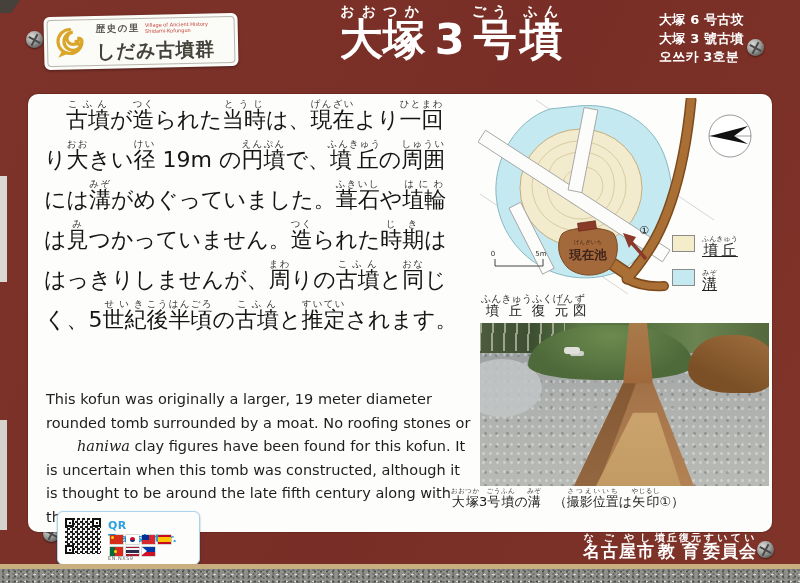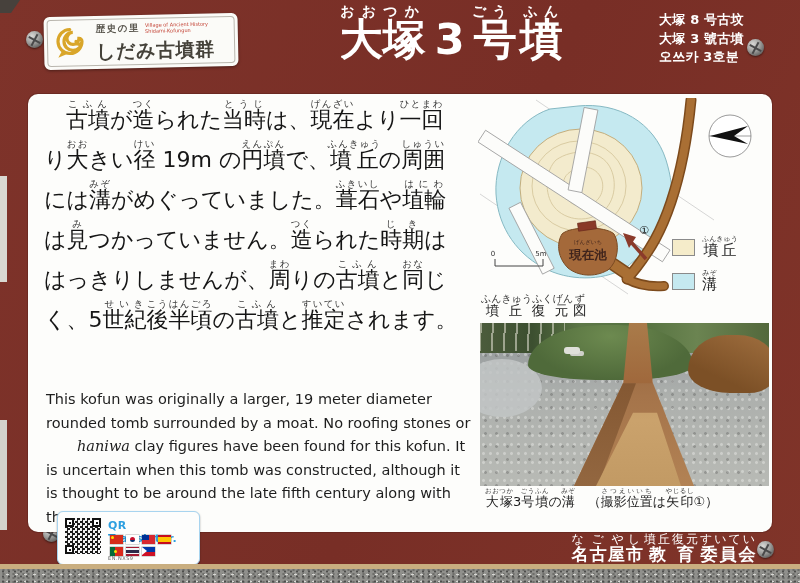--- a/index.html
+++ b/index.html
@@ -37,21 +37,21 @@
     box-shadow:0 0 0 1px rgba(60,20,15,.25);}
 
   #jp{left:44px;top:99px;width:418px;font-size:22px;line-height:40px;color:#151515;text-indent:22px;}
   #jp rt{font-size:9.5px;color:#333;letter-spacing:1px;font-weight:normal;}
   #en{left:46px;top:388px;width:430px;font-size:14.5px;line-height:23.5px;color:#1e1e1e;}
   #en .it{font-style:italic;font-family:"DejaVu Serif",serif;margin-left:31px;}
 
   
   #diagram-svg{left:478px;top:98px;}
   #legend{left:672px;top:235px;}
-  .legend-row{display:flex;align-items:center;gap:7px;margin-bottom:9px;font-size:15px;color:#222;}
+  .legend-row{display:flex;align-items:flex-start;gap:7px;margin-bottom:9px;font-size:15px;color:#222;text-decoration:underline;}
   .legend-swatch{width:21px;height:15px;border:1px solid #8a8a8a;display:inline-block;}
   .legend-row rt{font-size:7px;color:#333;}
   #diagram-caption{left:481px;top:294px;font-size:13.5px;color:#222;}
   #diagram-caption rt{font-size:10px;color:#333;}
 
   
   #photo{left:480px;top:323px;width:289px;height:163px;overflow:hidden;background:#a5a9a8;}
   .ph{position:absolute;}
   #ph-ground{inset:0;
     background-image:radial-gradient(rgba(60,60,58,.28) 1px,transparent 1.6px),
@@ -72,21 +72,21 @@
   #ph-bags{left:84px;top:24px;width:16px;height:7px;background:#dfe0da;border-radius:3px;
     box-shadow:5px 3px 0 -1px #cfd0ca;}
   #ph-trench-top{inset:0;clip-path:polygon(149px 0%,167px 0%,173px 38%,143px 38%);
     background:linear-gradient(180deg,#a97b4a,#9b5f35 55%,#c2925e);}
   #ph-trench-main{inset:0;clip-path:polygon(143px 37%,173px 37%,214px 100%,94px 100%);
     background:linear-gradient(180deg,#8f603a 0%,#a5744a 45%,#b28254 100%);}
   #ph-trench-wall{inset:0;clip-path:polygon(143px 37%,156px 37%,118px 100%,94px 100%);
     background:linear-gradient(180deg,#7b4f2b,#936740);}
   #ph-trench-floor{inset:0;clip-path:polygon(153px 55%,177px 55%,201px 100%,116px 100%);
     background:linear-gradient(180deg,#b98e5c,#caa26c 60%,#c29a64);}
-  #photo-caption{left:485px;top:487px;font-size:13px;color:#1c1c1c;}
+  #photo-caption{left:451px;top:487px;font-size:13px;color:#1c1c1c;}
   #photo-caption rt{font-size:6.5px;color:#333;letter-spacing:.5px;}
 
   
   #qr-plate{left:57px;top:511px;width:141px;height:52px;background:#fdfdfc;border-radius:6px;
     border:1px solid #a8d4ef;box-shadow:0 1px 2px rgba(0,0,0,.35);}
   #qr-code{left:7px;top:6px;width:36px;height:36px;
     background:conic-gradient(#1c1c1c 25%,#f4f4f4 0 50%,#1c1c1c 0 75%,#f4f4f4 0);
     background-size:5px 5px;}
   .qf{position:absolute;width:9px;height:9px;border:2px solid #111;background:#fff;box-sizing:border-box;}
   .qf::after{content:"";position:absolute;inset:1.5px;background:#111;}
@@ -98,21 +98,21 @@
   .flag{width:13px;height:9px;display:inline-block;position:relative;box-shadow:0 0 0 .5px rgba(0,0,0,.3);}
   .f-cn{background:#d62c1a;} .f-cn::after{content:"";position:absolute;left:1px;top:1px;width:3px;height:3px;background:#ffde00;border-radius:50%;}
   .f-kr{background:#fff;} .f-kr::after{content:"";position:absolute;left:4px;top:2px;width:5px;height:5px;border-radius:50%;background:linear-gradient(180deg,#c8102e 50%,#003478 50%);}
   .f-tw{background:#d7282f;} .f-tw::after{content:"";position:absolute;left:0;top:0;width:6.5px;height:4.5px;background:#002f95;}
   .f-es{background:linear-gradient(180deg,#c60b1e 25%,#ffc400 25% 75%,#c60b1e 75%);}
   .f-pt{background:linear-gradient(90deg,#046a38 40%,#da291c 40%);} .f-pt::after{content:"";position:absolute;left:3.5px;top:3px;width:3px;height:3px;border-radius:50%;background:#ffe100;}
   .f-th{background:linear-gradient(180deg,#a51931 16.6%,#f4f5f8 16.6% 33.3%,#2d2a4a 33.3% 66.6%,#f4f5f8 66.6% 83.3%,#a51931 83.3%);}
   .f-ph{background:linear-gradient(180deg,#0038a8 50%,#ce1126 50%);} .f-ph::after{content:"";position:absolute;left:0;top:0;width:0;height:0;border-top:4.5px solid transparent;border-bottom:4.5px solid transparent;border-left:5px solid #fff;}
 
   #board{left:545px;top:533px;width:212px;text-align:right;color:#fff;font-size:17px;font-weight:bold;letter-spacing:1px;}
-  #board rt{font-size:12px;font-weight:normal;letter-spacing:2px;color:#fff;}
+  #board rt{font-size:10px;font-weight:bold;letter-spacing:2px;color:#fff;}
 
   
   #strip1{left:0;top:176px;width:7px;height:106px;background:#d9d8d2;}
   #strip2{left:0;top:420px;width:7px;height:110px;background:#d3d2cc;}
   #corner-notch{left:0;top:0;width:20px;height:13px;background:#47413c;
     clip-path:polygon(0 0,100% 0,55% 100%,0 100%);}
   #edge-line{left:0;top:564px;width:800px;height:5px;background:#c9ae80;}
   #granite{left:0;top:569px;width:800px;height:14px;background-color:#90908c;
     background-image:radial-gradient(#4e4e4c 1px,transparent 1.5px),
       radial-gradient(#d8d8d4 1px,transparent 1.5px),
@@ -137,21 +137,21 @@
           <span>Shidami-Kofungun</span>
         </span>
       </div>
       <div id="logo-site-name">しだみ古墳群</div>
     </div>
   </div>
 
   <div class="abs" id="title"><ruby>大塚<rt>おおつか</rt></ruby><span>3</span><ruby>号墳<rt>ごう ふん</rt></ruby></div>
 
   <div class="abs" id="translations">
-      <div>大塚 8 号古坟</div>
+      <div>大塚 6 号古坟</div>
       <div>大塚 3 號古墳</div>
       <div>오쓰카 3호분</div>
     </div>
 
   <div class="screw" style="left:26px;top:31px;"></div>
   <div class="screw" style="left:747px;top:39px;"></div>
   <div class="screw" style="left:43px;top:525px;"></div>
   <div class="screw" style="left:757px;top:541px;"></div>
 
   <div class="abs" id="panel"></div>

